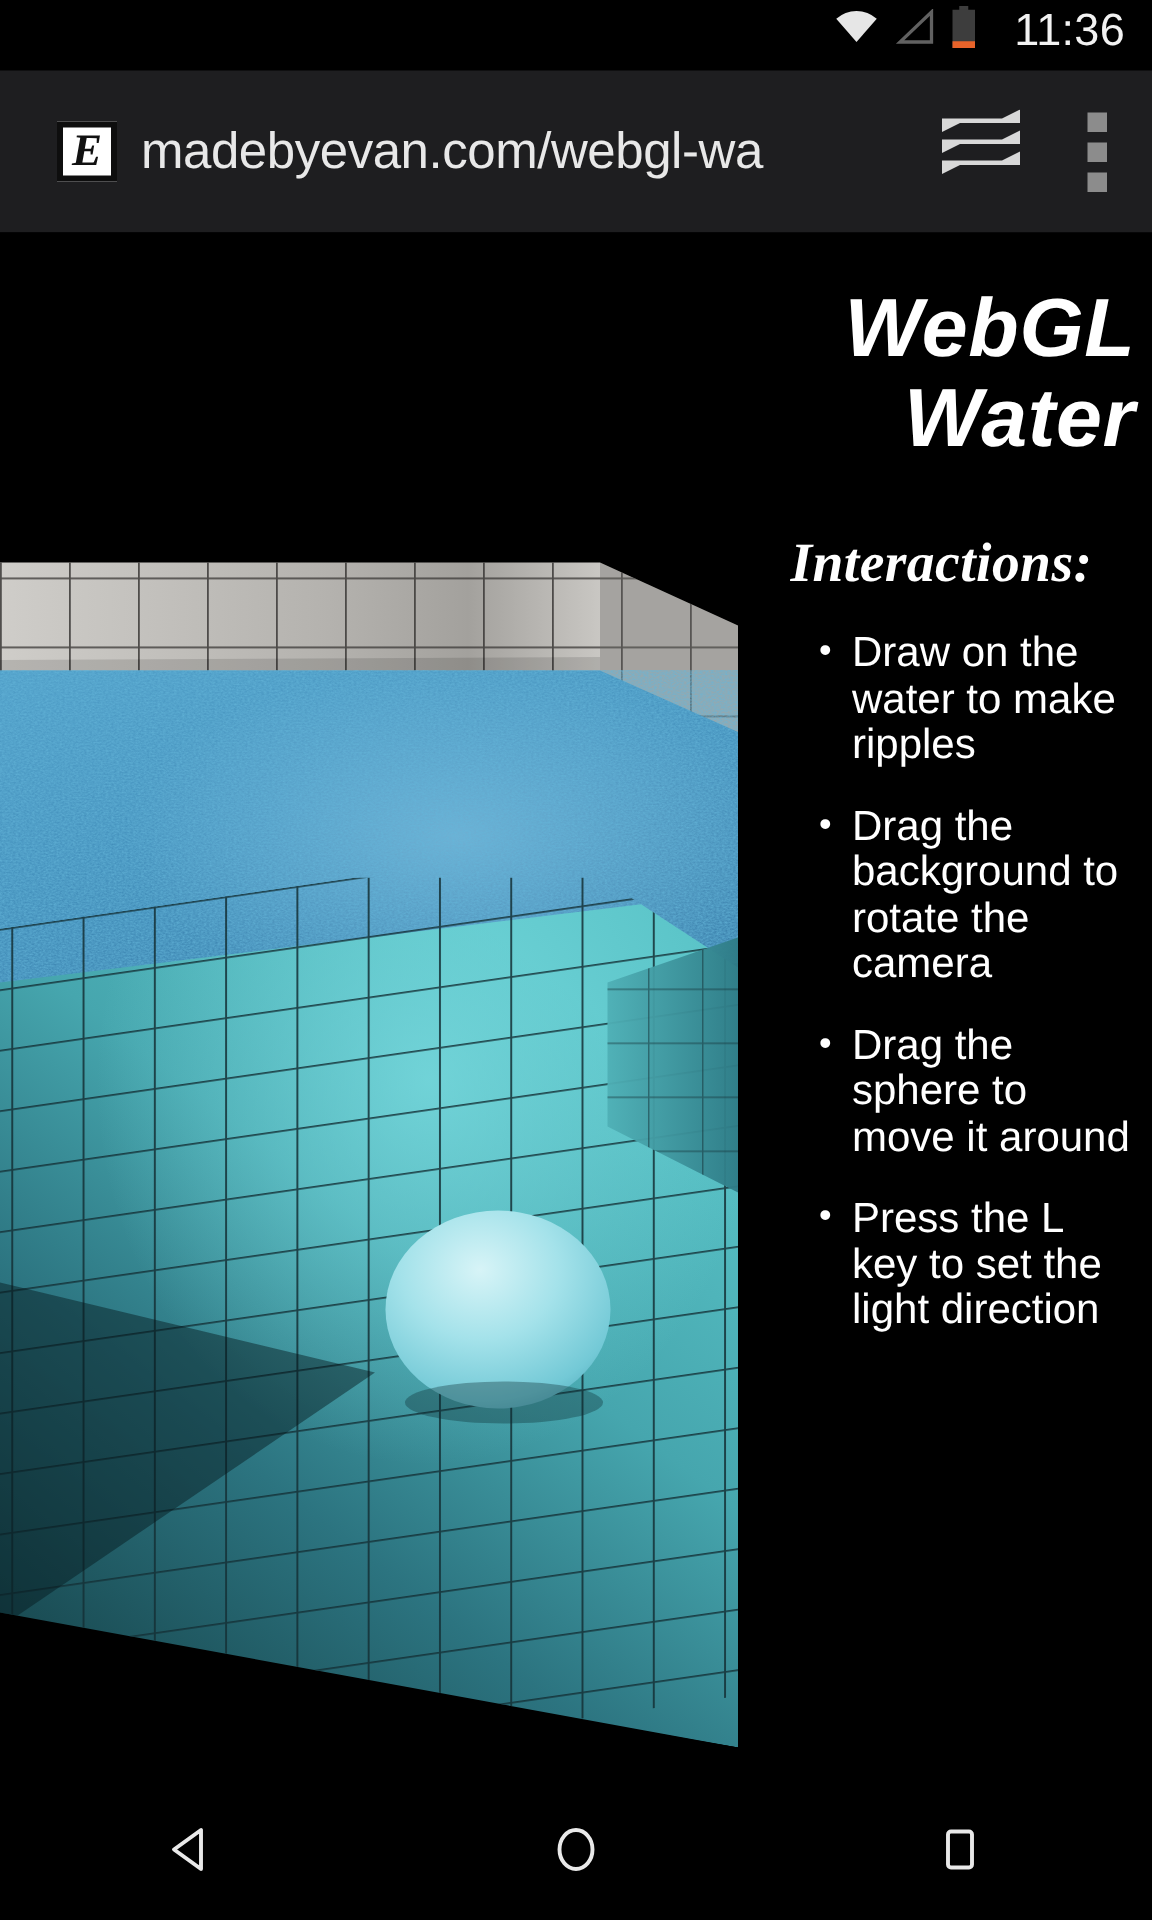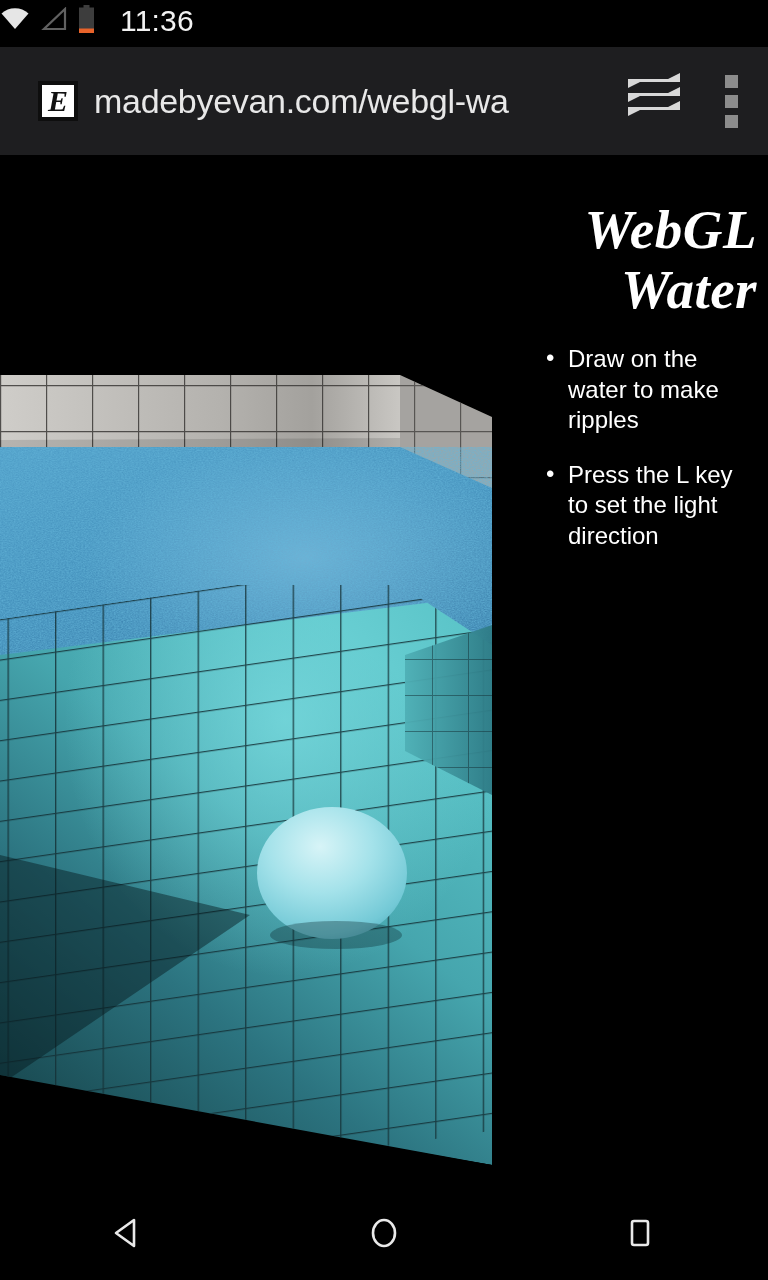--- a/index.html
+++ b/index.html
@@ -15,21 +15,21 @@
     width:768px; height:1280px;
     background:#000;
     overflow:hidden;
   }
 
   
   #status-bar {
     position:absolute; top:0; left:0;
     width:768px; height:41px;
     background:#000;
-    display:flex; align-items:center; justify-content:flex-start;
+    display:flex; align-items:center; justify-content:flex-end;
     padding-right:18px;
   }
   .sb-icons { display:flex; align-items:center; gap:11px; }
   .sb-clock {
     color:#f2f2f2; font-size:30px; letter-spacing:0.2px;
     margin-left:14px; font-weight:400;
     font-family:"Liberation Sans", sans-serif;
   }
 
   
@@ -89,25 +89,25 @@
   #pool-svg { position:absolute; top:0; left:0; }
 
   
   #text-col {
     position:absolute;
     left:527px; top:0;
     width:230px;
     color:#fff;
   }
   h1#title {
-    font-family:Liberation Serif, serif;
+    font-family:Liberation Sans, sans-serif;
     font-style:italic; font-weight:bold;
     font-size:55px; line-height:60px;
     text-align:right;
-    margin-top:45px;
+    margin-top:33px;
     letter-spacing:0.5px;
     white-space:pre-line;
   }
   p.body-text {
     font-size:24px; line-height:30.5px;
     margin-top:25px;
     color:#fff;
   }
   p#made-by { margin-top:53px; }
   a.link {
@@ -120,21 +120,21 @@
     font-size:37px; line-height:40px;
     margin-top:48px;
     letter-spacing:0.3px;
   }
   ul.bullets {
     margin-top:14px;
     padding-left:41px;
     list-style:none;
   }
   ul.bullets li {
-    font-size:24px; line-height:30.5px;
+    font-size:28px; line-height:30.5px;
     position:relative;
     color:#fff;
     margin-top:24px;
   }
   ul.bullets li::before {
     content:"•";
     position:absolute; left:-22px; top:-1px;
     font-size:24px; color:#fff;
   }
 
@@ -330,23 +330,26 @@
       </svg>
     </div>
 
     <div id="text-col">
 
       <h1 id="title">WebGL
 Water</h1>
 
 
 
+      <h2 class="section">Interactions:</h2>
 
       <ul class="bullets" id="interactions-list">
           <li>Draw on the water to make ripples</li>
+          <li>Drag the background to rotate the camera</li>
+          <li>Drag the sphere to move it around</li>
           <li>Press the L key to set the light direction</li>
         </ul>
 
     </div>
   </div>
 
   <div id="nav-bar">
 
     <div class="nav-btn">
       <span>

